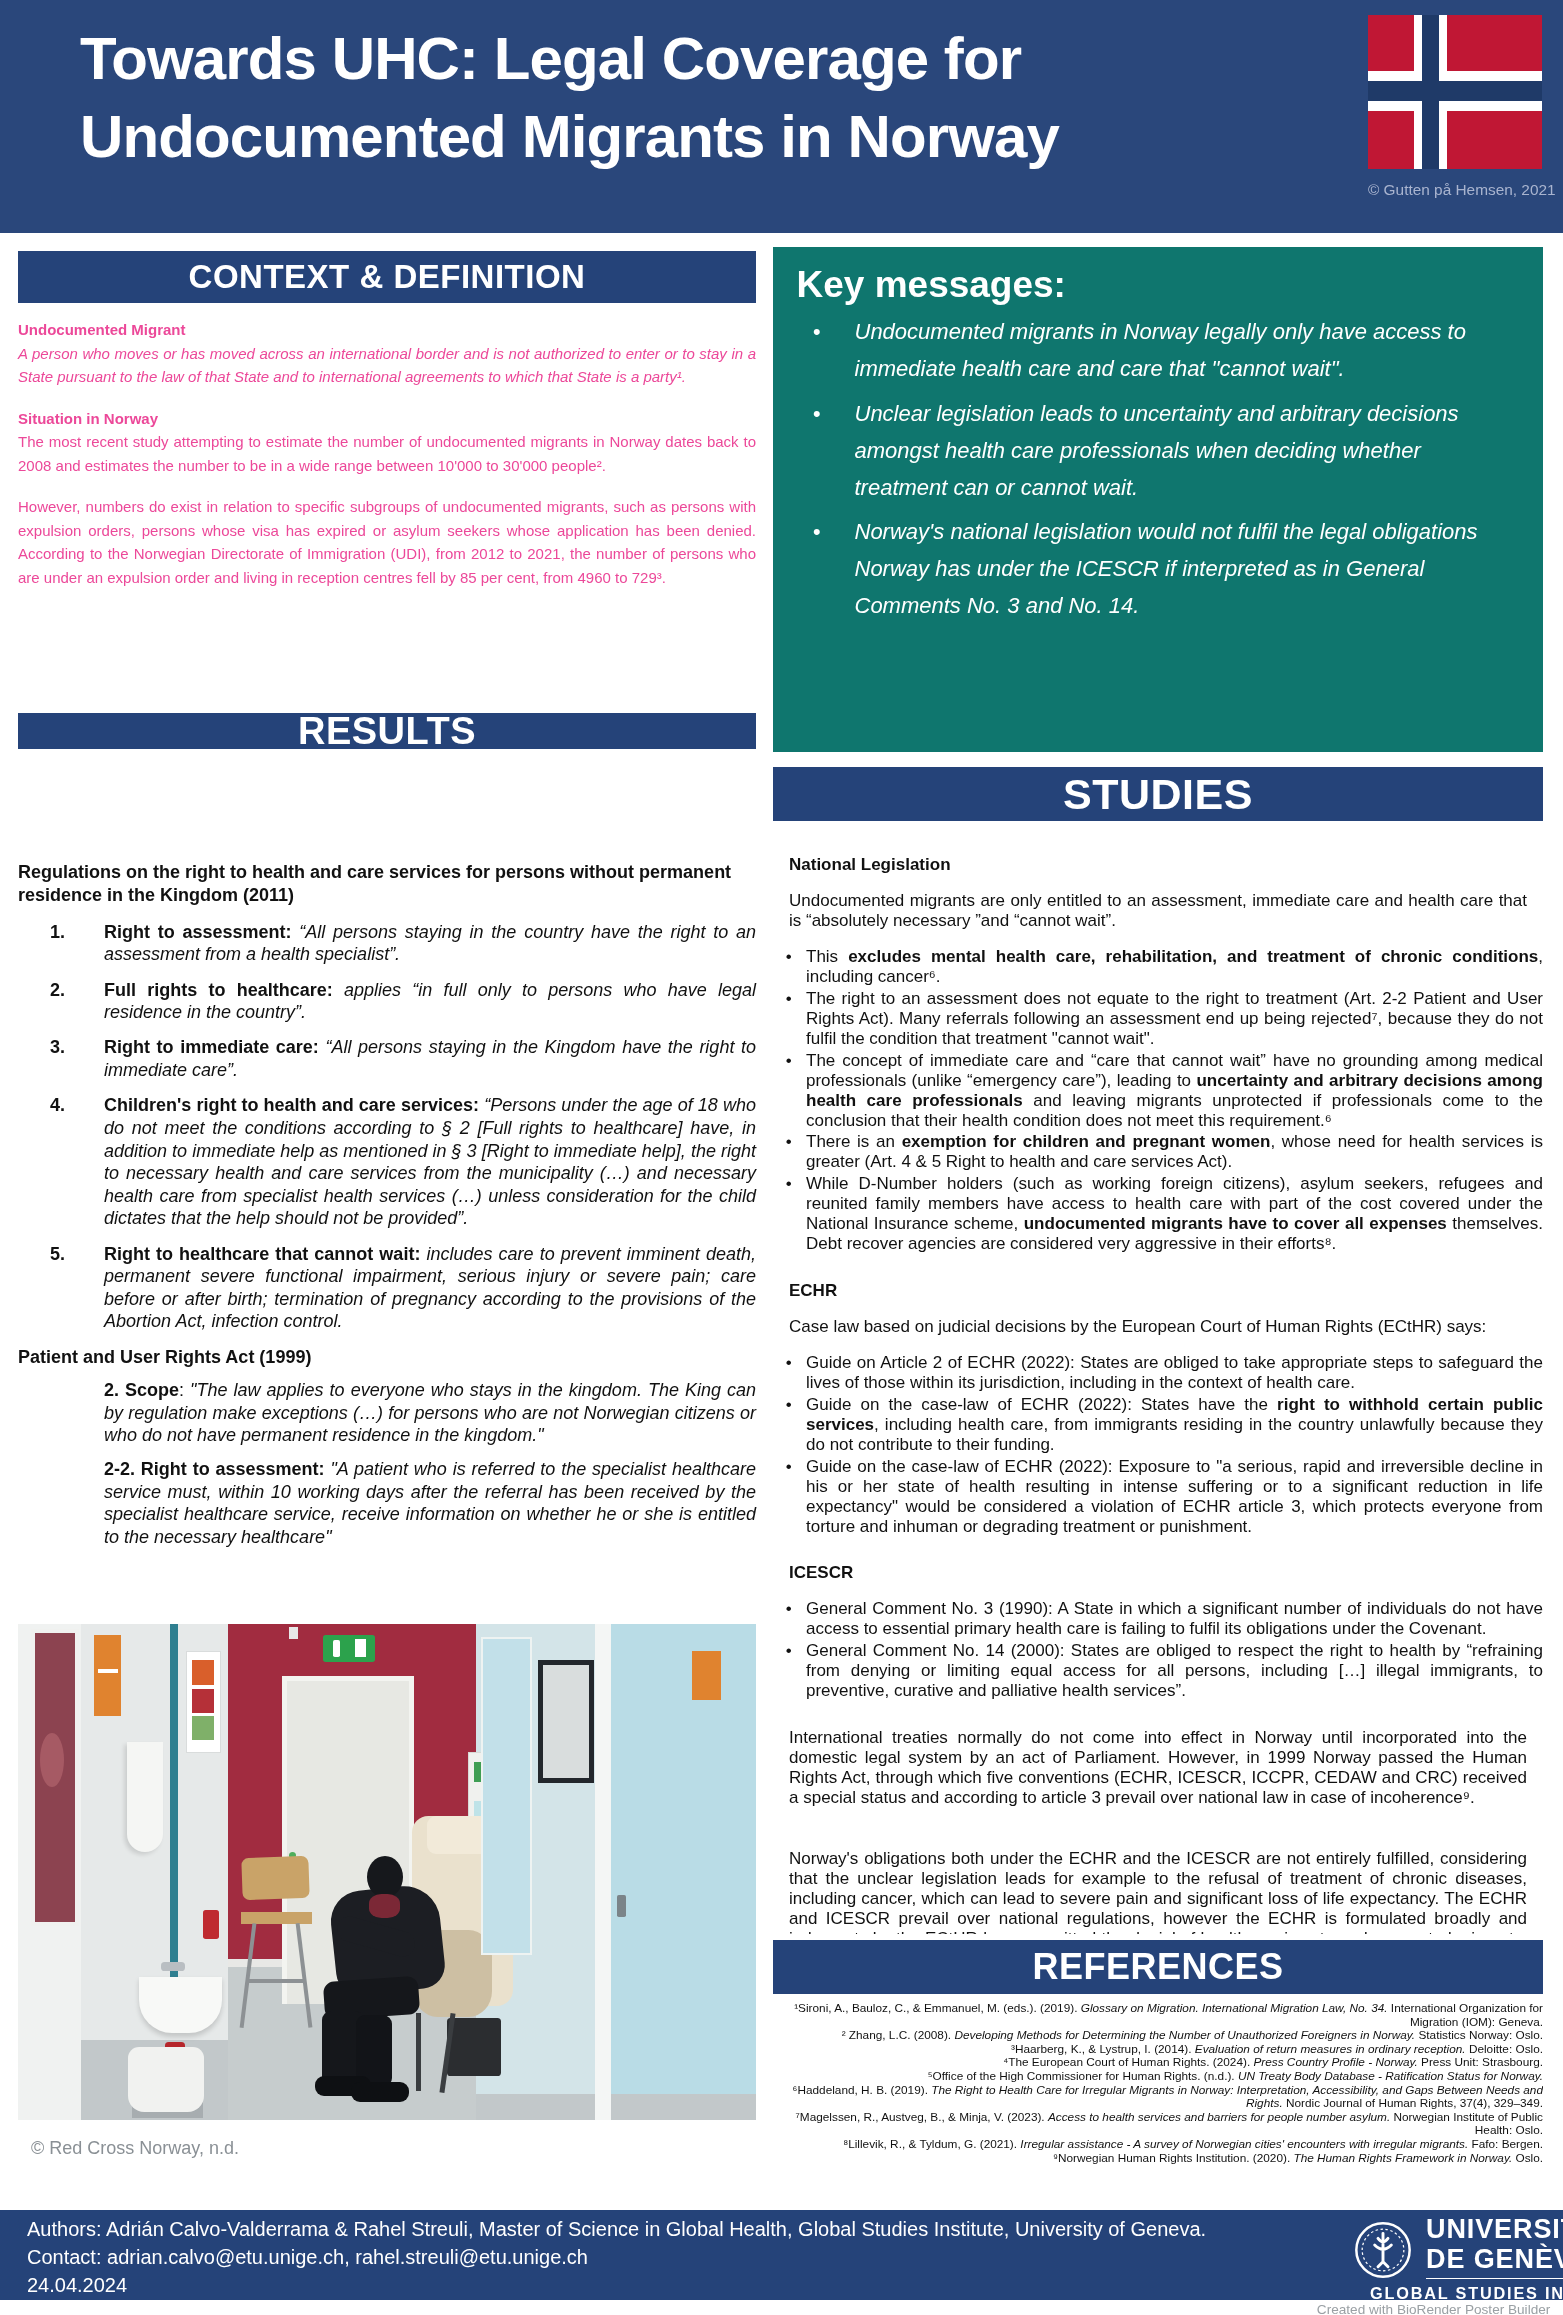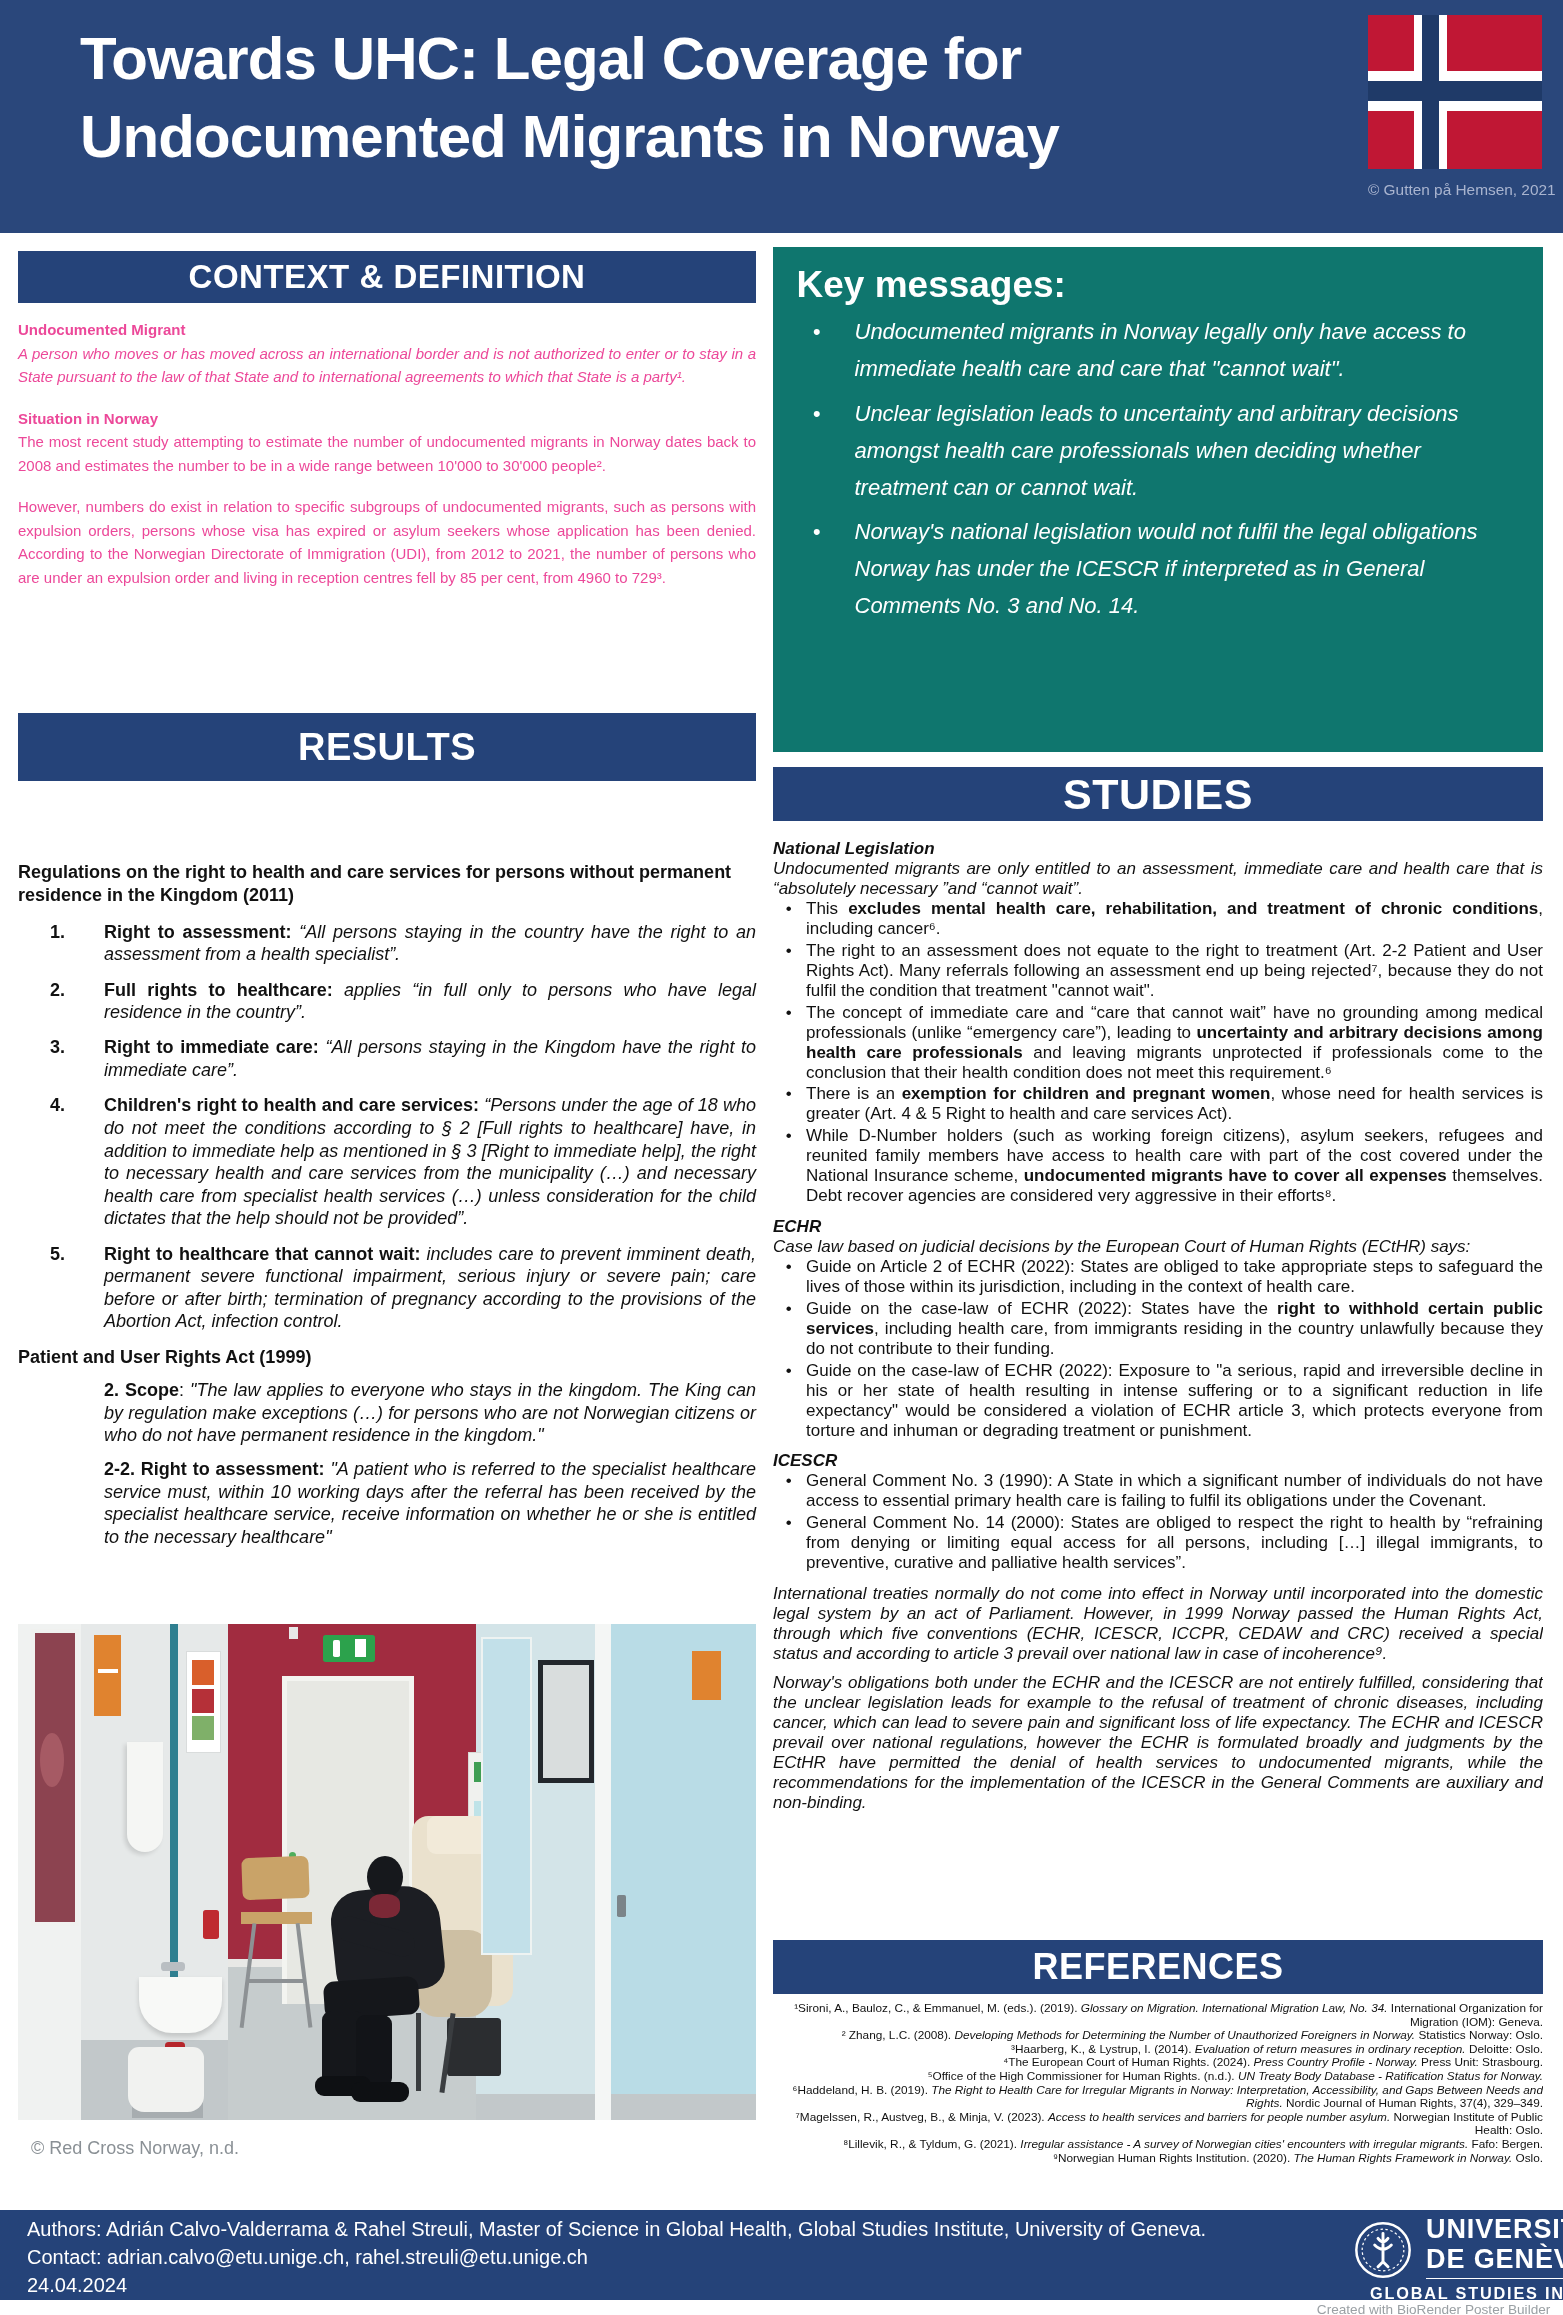--- a/index.html
+++ b/index.html
@@ -17,21 +17,21 @@
       linear-gradient(180deg, rgba(0,0,0,0) 0 66px, #1f3a68 66px 86px, rgba(0,0,0,0) 86px),
       linear-gradient(90deg, rgba(0,0,0,0) 0 46px, #ffffff 46px 79px, rgba(0,0,0,0) 79px),
       linear-gradient(180deg, rgba(0,0,0,0) 0 56px, #ffffff 56px 96px, rgba(0,0,0,0) 96px);}
   #flag-credit{position:absolute;left:1368px;top:181px;font-size:15.4px;color:#a9b4cf;}
 
   
   .band{position:absolute;display:flex;align-items:center;justify-content:center;color:#fff;font-weight:bold;letter-spacing:0.5px;}
   .navy{background:#254379;}
   .redbg{background:#c1122f;}
   #ctx-band{left:18px;top:251px;width:738px;height:52px;font-size:33px;}
-  #results-band{left:18px;top:713px;width:738px;height:68px;font-size:38px;}
+  #results-band{left:18px;top:713px;width:738px;height:36px;font-size:38px;}
   #natlaw-band{left:18px;top:765px;width:738px;height:71px;font-size:38px;}
   #analysis-band{left:773px;top:767px;width:770px;height:54px;font-size:43px;}
   #refs-band{left:773px;top:1940px;width:770px;height:54px;font-size:36px;}
 
   
   #ctx-body{position:absolute;left:18px;top:318px;width:738px;font-size:15px;line-height:23.5px;color:#ec4899;text-align:justify;}
   #ctx-body .h{font-weight:bold;}
   #ctx-body p{margin:0 0 18px 0;}
   #ctx-body p.tight{margin:0;}
 
@@ -52,21 +52,21 @@
   
   #key-box{position:absolute;left:773px;top:247px;width:770px;height:505px;background:#0f766e;color:#fff;padding:16.3px 23.5px;box-sizing:border-box;}
   #key-title{font-size:37px;font-weight:bold;line-height:43px;}
   ul.keylist{list-style:none;margin:7.2px 0 0 0;padding:0;}
   ul.keylist li{position:relative;padding-left:58px;font-size:22px;line-height:37px;margin-bottom:7.2px;font-style:italic;}
   ul.keylist li::before{content:"\2022";position:absolute;left:16.3px;top:0;}
 
   
   #analysis-body{position:absolute;left:773px;top:839px;width:770px;height:1095px;overflow:hidden;font-size:17px;line-height:20px;color:#111;text-align:justify;}
   #analysis-body .sec-h{font-weight:bold;text-align:left;}
-  #analysis-body p{margin:0;font-style:italic;}
+  #analysis-body p{margin:16px;}
   #analysis-body .gap{height:9px;}
   ul.an{list-style:none;margin:0;padding:0;}
   ul.an li{position:relative;padding-left:33px;margin-bottom:1.8px;}
   ul.an li::before{content:"\2022";position:absolute;left:12.7px;top:0;}
 
   
   #refs-body{position:absolute;left:773px;top:2002px;width:770px;height:204px;overflow:hidden;font-size:11.8px;line-height:13.6px;color:#111;}
   #refs-body p{margin:0;text-align:right;}
 
   

